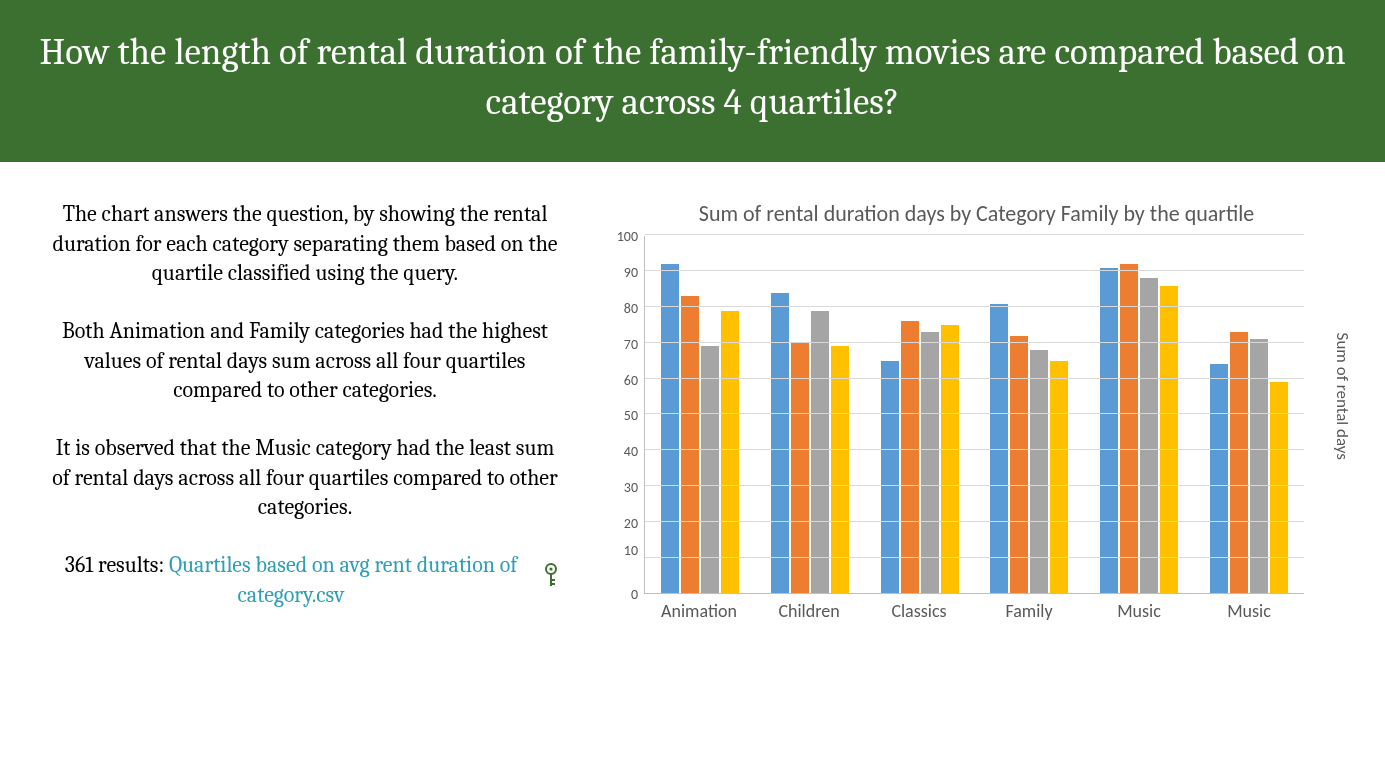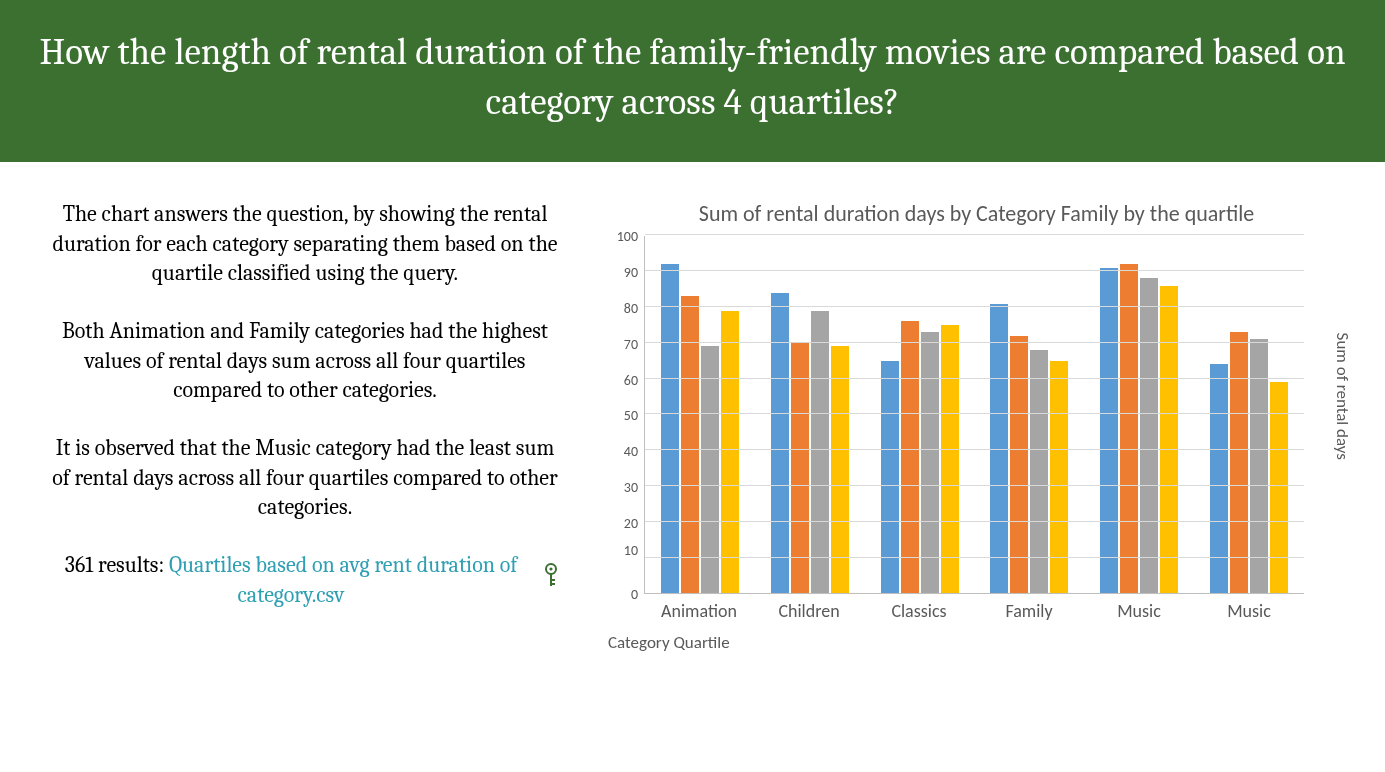--- a/index.html
+++ b/index.html
@@ -225,16 +225,15 @@
         </div>
     </div>
     <div class="xlabels" id="xlabels">
         <div class="xl">Animation</div>
         <div class="xl">Children</div>
         <div class="xl">Classics</div>
         <div class="xl">Family</div>
         <div class="xl">Music</div>
         <div class="xl">Music</div>
       </div>
-    <div class="xaxis-title">Category Quartile</div>
     <div class="yaxis-title">Sum of rental days</div>
   </div>
 </div>
 
 </body></html>

